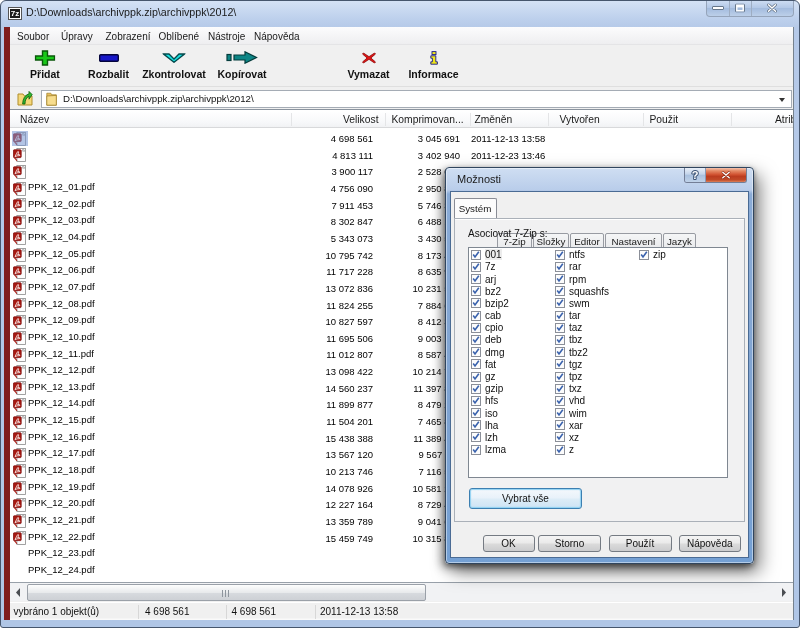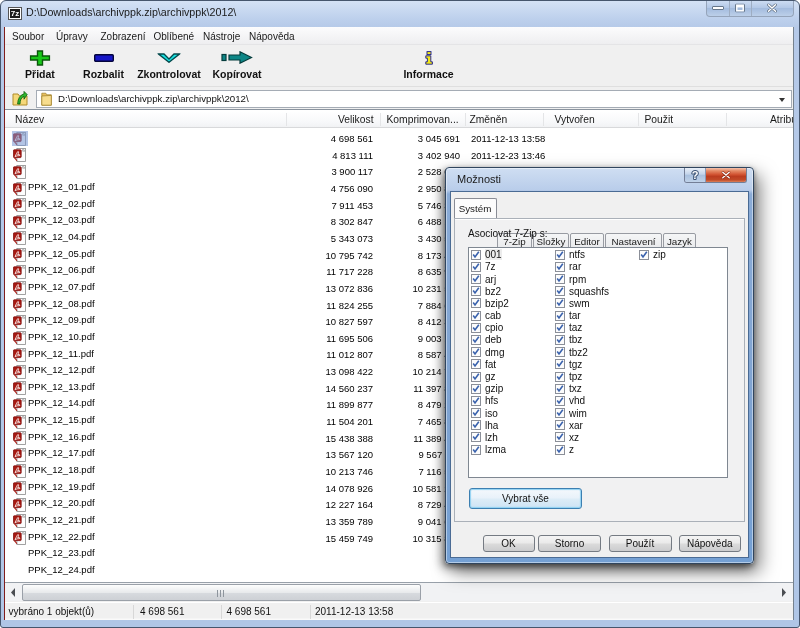--- a/index.html
+++ b/index.html
@@ -1,21 +1,21 @@
 <!DOCTYPE html>
 <html><head><meta charset="utf-8"><style>
 * { margin:0; padding:0; box-sizing:border-box; }
 html,body { width:800px; height:628px; overflow:hidden; }
 body { font-family:"Liberation Sans", sans-serif; position:relative; background:#fff; }
 .abs { position:absolute; }
 
 .frame { position:absolute; inset:0; border:1px solid #46566d; border-radius:6px 6px 3px 3px;
   background:linear-gradient(180deg,#d4e2f5 0px,#bdd0ec 18px,#b5c9e8 27px,#b0c6e6 100%); }
 .client { position:absolute; left:3.5px; top:27px; width:790px; height:593px; background:#f0f0f0;
-  border-left:1px solid #7f1d1d; border-right:1px solid #76828e; }
+  border-left:6px solid #7f1d1d; border-right:1px solid #76828e; }
 
 .ticon { position:absolute; left:8px; top:7px; width:14px; height:13px; background:#1c1c1c; border:1px solid #555;
   box-shadow:inset 0 0 0 1px #fff; font:bold 8px/12px "Liberation Sans",sans-serif; color:#fff; text-align:center; }
 .ttext { position:absolute; left:26px; top:6px; font-size:10.7px; color:#1a1a1a; }
 
 .capbtns { position:absolute; left:705.5px; top:1px; height:15.5px; display:flex; border:1px solid #95a4ba; border-top:none;
   border-radius:0 0 4px 4px; overflow:hidden; background:linear-gradient(180deg,#ccdcf2,#b3c8e6 45%,#a4bcde 50%,#bccfe9); }
 .capbtns .cb1 { width:23px; border-right:1px solid #9eadc2; position:relative; }
 .capbtns .cb2 { width:22px; border-right:1px solid #9eadc2; position:relative; }
 .capbtns .cb3 { width:41px; position:relative; }
@@ -135,20 +135,26 @@
         </svg>
         <div class="lbl">Zkontrolovat</div>
       </div>
   <div class="tbtn" style="left:202.5px;width:60px">
         <svg style="top:6px" width="32" height="13" viewBox="0 0 32 13">
           <rect x="1" y="3.5" width="4" height="6" fill="#0d8686" stroke="#053c3c" stroke-width="1.2"></rect>
           <path d="M8 4 L19 4 L19 0.8 L30.5 6.5 L19 12.2 L19 9 L8 9 Z" fill="#0d8686" stroke="#053c3c" stroke-width="1.2"></path>
         </svg>
         <div class="lbl">Kopírovat</div>
       </div>
+  <div class="tbtn" style="left:330px;width:58px">
+        <svg style="top:6.5px" width="15" height="12" viewBox="0 0 15 12">
+          <path d="M2 1 L7.5 4.7 L13 1 L14 2 L9.4 6 L14 10 L13 11 L7.5 7.3 L2 11 L1 10 L5.6 6 L1 2 Z" fill="#e01414" stroke="#8c0606" stroke-width="0.8"></path>
+        </svg>
+        <div class="lbl">Vymazat</div>
+      </div>
   <div class="tbtn" style="left:395px;width:58px">
         <svg style="top:5.5px" width="8" height="14" viewBox="0 0 8 14">
           <g stroke="#1a1a8c" stroke-width="0.9" fill="#f0e719">
             <rect x="2" y="0.6" width="4" height="3"></rect>
             <path d="M0.8 4.8 h5 v6 h1.6 v2.4 H0.8 v-2.4 h1.6 v-3.6 h-1.6 z"></path>
           </g>
         </svg>
         <div class="lbl">Informace</div>
       </div>
  </div>

